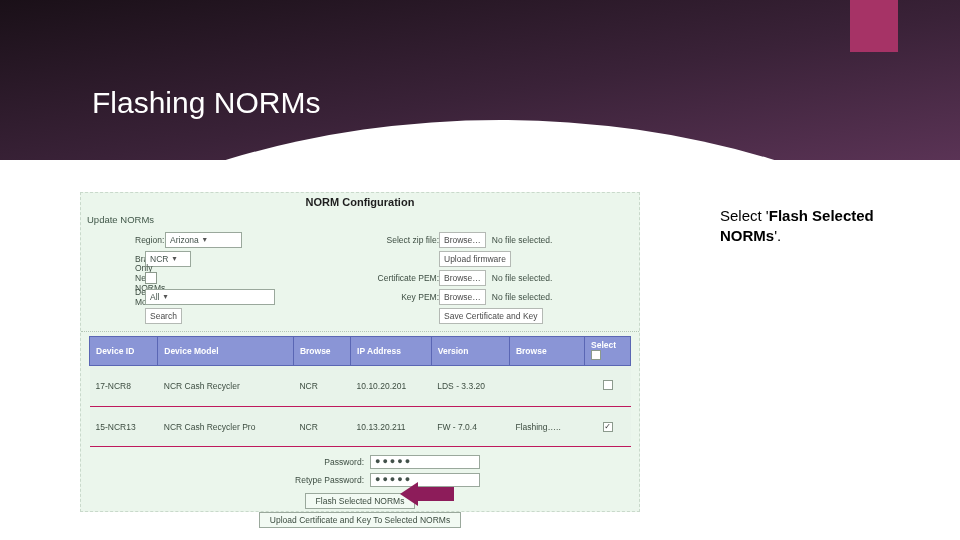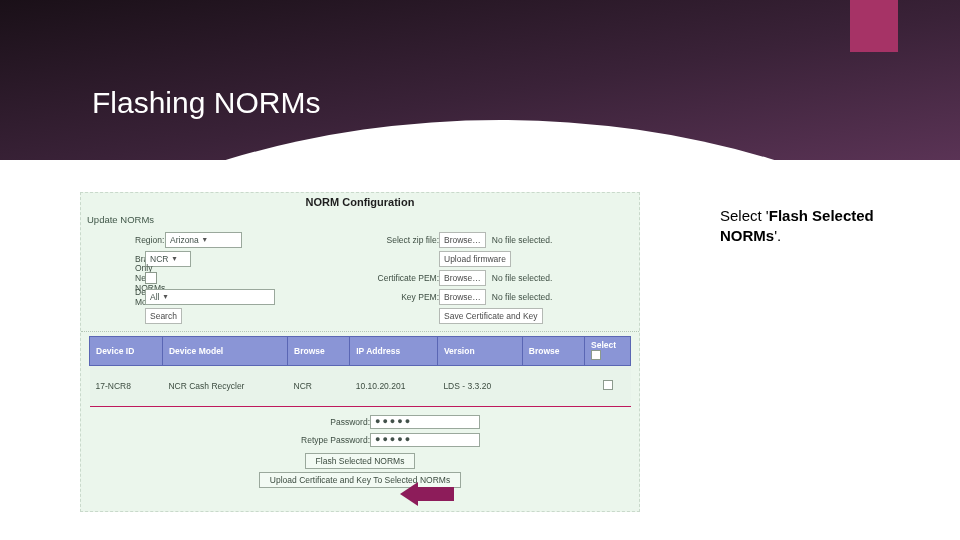--- a/index.html
+++ b/index.html
@@ -70,21 +70,21 @@
   }
   table.data td {
     padding: 14px 6px; border-bottom: 1px solid #be185d; background: #e8f3ea; color: #3b4b3f;
   }
   .select-col { text-align:center; width: 46px; }
   .chk-sm { width: 10px; height: 10px; border:1px solid #8c9a8d; background:#fff; display:inline-block; }
   .chk-sm.checked::after { content: "✓"; font-size: 8px; line-height: 8px; display:block; color:#333; }
 
   .pw-area { margin-top: 6px; }
   .pw-row { display:flex; align-items:center; justify-content:center; height:18px; }
-  .pw-row .lbl { width: 130px; text-align:right; font-size:8.5px; color:#3e4e43; }
+  .pw-row .lbl { width: 130px; text-align:right; padding-right:6px; font-size:8.5px; color:#3e4e43; }
   .pw-row .pw-input { border:1px solid #9aa89c; background:#fff; height:14px; width:110px; font-size:9px; letter-spacing:2px; padding-left:4px; }
 
   .big-buttons { margin-top:4px; display:flex; flex-direction:column; align-items:center; gap:3px; }
   .big-btn {
     border:1px solid #9aa89c; background:#f2faf3; padding:2px 10px; font-size:8.5px; color:#3a4a3e;
   }
 
   
   .arrow {
     position: absolute; left: 400px; top: 482px;
@@ -182,20 +182,29 @@
       <tbody>
         <tr>
           <td>17-NCR8</td>
           <td>NCR Cash Recycler</td>
           <td>NCR</td>
           <td>10.10.20.201</td>
           <td>LDS - 3.3.20</td>
           <td></td>
           <td class="select-col"><span class="chk-sm"></span></td>
         </tr>
+        <tr>
+          <td>15-NCR13</td>
+          <td>NCR Cash Recycler Pro</td>
+          <td>NCR</td>
+          <td>10.13.20.211</td>
+          <td>FW - 7.0.4</td>
+          <td>Flashing…..</td>
+          <td class="select-col"><span class="chk-sm checked"></span></td>
+        </tr>
       </tbody>
     </table>
 
     <div class="pw-area">
       <div class="pw-row">
         <span class="lbl">Password:</span>
         <span class="pw-input">●●●●●</span>
       </div>
       <div class="pw-row">
         <span class="lbl">Retype Password:</span>

